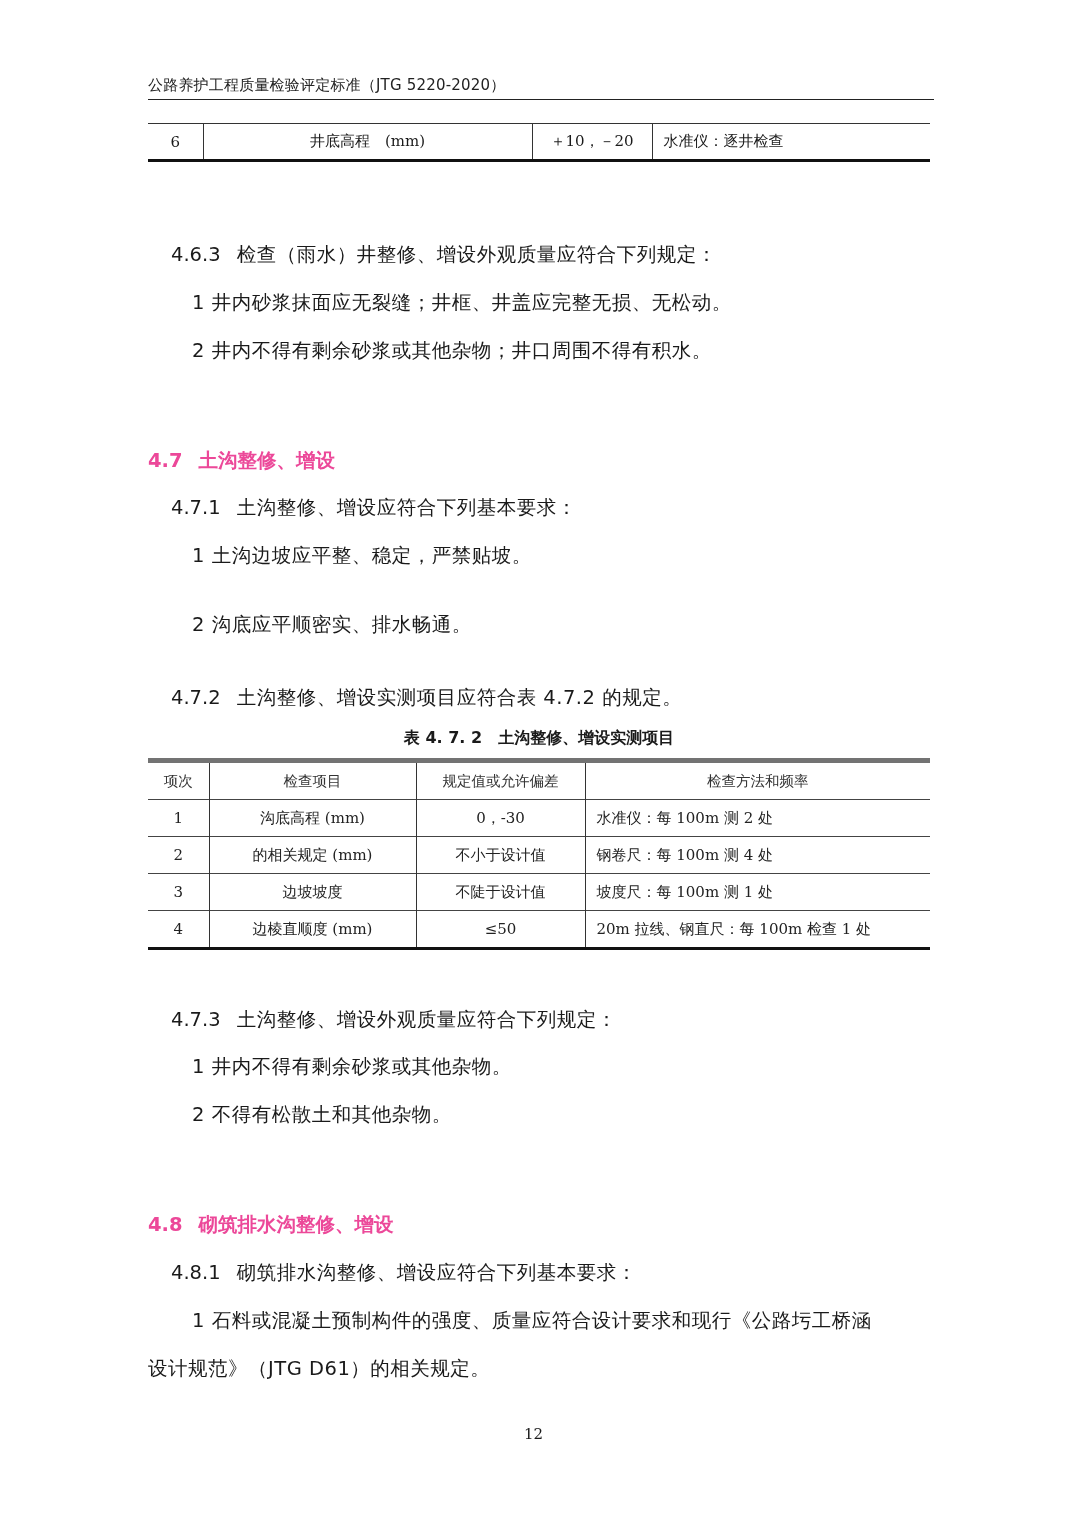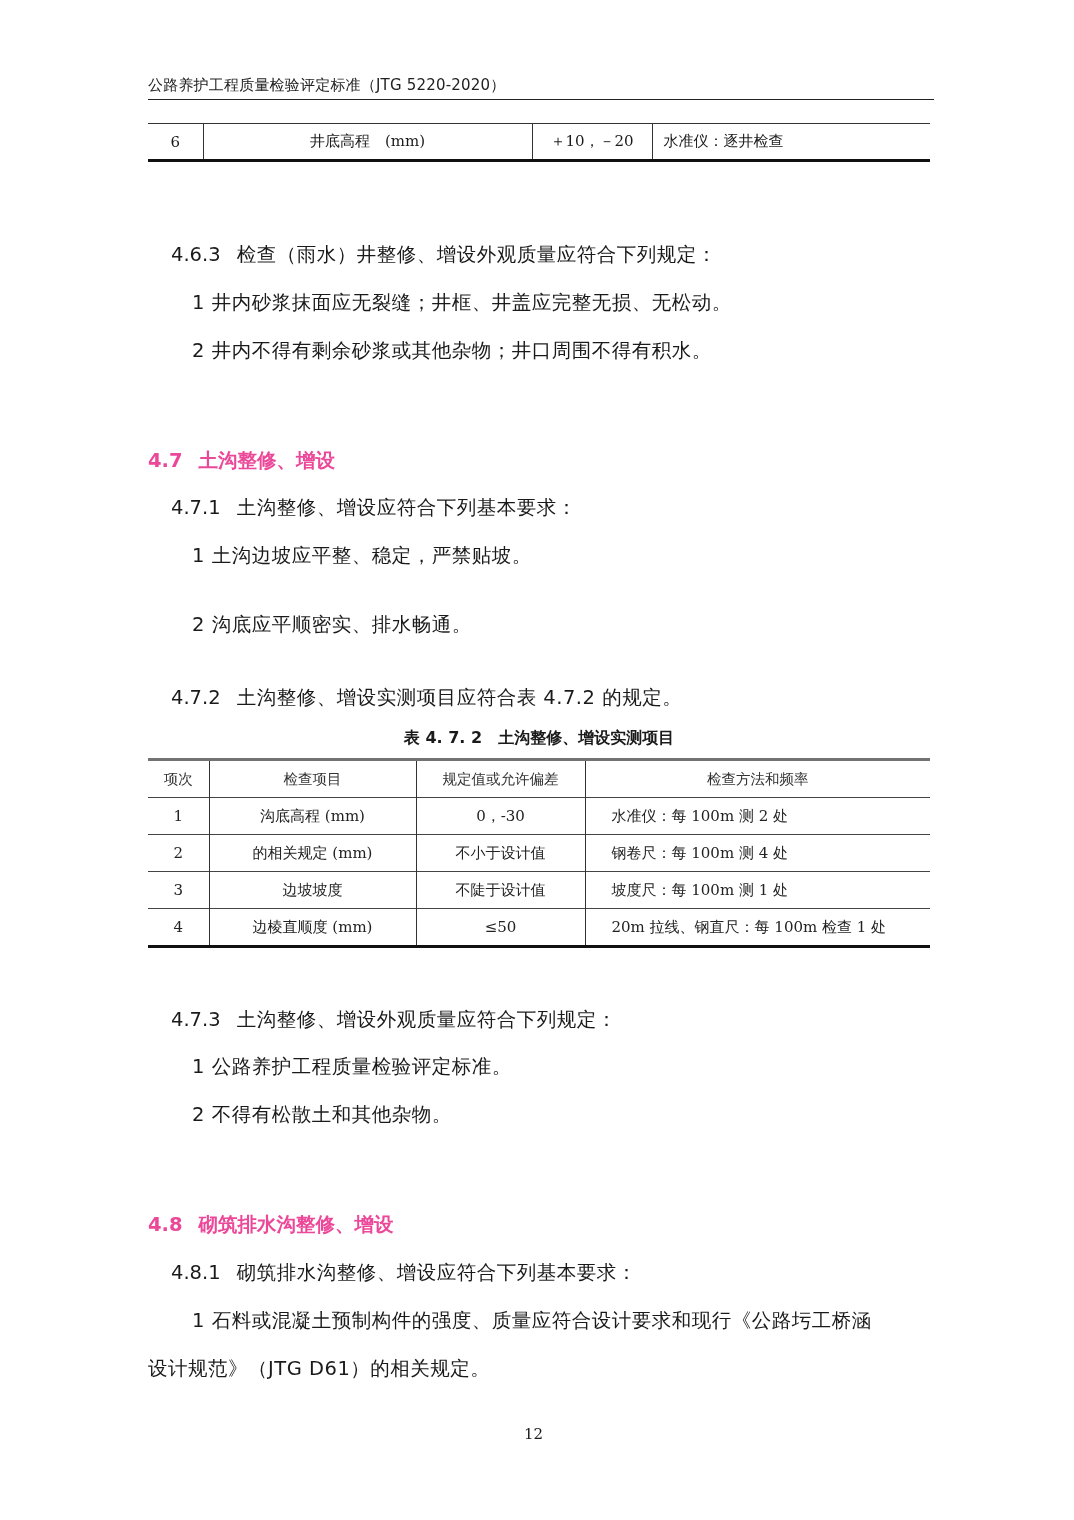--- a/index.html
+++ b/index.html
@@ -26,25 +26,25 @@
   .t-top td.left { text-align: left; padding-left: 11px; }
 
   .p { font-size: 19.5px; color: #1a1a1a; white-space: nowrap;
        font-family: "DejaVu Sans", "Liberation Sans", sans-serif; letter-spacing: 0.5px; }
   .num { letter-spacing: 0px; margin-right: 16px; }
   .sec { font-size: 19.5px; font-weight: bold; color: #ec4899; white-space: nowrap;
          font-family: "DejaVu Sans", "Liberation Sans", sans-serif; }
   .caption { font-size: 16px; font-weight: bold; white-space: nowrap;
              font-family: "DejaVu Sans", "Liberation Sans", sans-serif; }
 
-  .t-main { left: 148px; top: 758px; width: 782px; border-top: 3px solid #737373; border-bottom: 3px solid #111; }
+  .t-main { left: 148px; top: 758px; width: 782px; border-top: 5px solid #737373; border-bottom: 3px solid #111; }
   .t-main th, .t-main td { height: 36px; border-left: 1px solid #333; border-top: 1px solid #444; color: #222; }
   .t-main th:first-child, .t-main td:first-child { border-left: none; }
   .t-main th { border-top: none; font-family: "DejaVu Sans", "Liberation Sans", sans-serif; font-size: 14.5px; color: #333; }
-  .t-main td.left { text-align: left; padding-left: 26px; }
+  .t-main td.left { text-align: left; padding-left: 11px; }
 
   .page-number { left: 0; width: 1067px; top: 1425px; text-align: center; font-size: 15px; }
 </style>
 </head>
 <body>
 
 <div class="abs header-title">公路养护工程质量检验评定标准（JTG 5220-2020）</div>
 <div class="abs header-rule"></div>
 
 <table class="t-top">
@@ -132,21 +132,21 @@
     <td>≤50</td>
     <td class="left">20m 拉线、钢直尺：每 100m 检查 1 处</td>
   </tr>
 </tbody>
   </table>
 
 <div class="abs p" style="left:171px; top:1006px;">
   <span class="num">4.7.3</span><span>土沟整修、增设外观质量应符合下列规定：</span>
 </div>
 <div class="abs p" style="left:192px; top:1053px;">
-  <span>1</span> <span>公路养护工程质量检验评定标准。</span>
+  <span>1</span> <span>井内不得有剩余砂浆或其他杂物。</span>
 </div>
 <div class="abs p" style="left:192px; top:1101px;">
   <span>2</span> <span>不得有松散土和其他杂物。</span>
 </div>
 
 <div class="abs sec" style="left:148px; top:1211px;">
   <span class="num">4.8</span><span>砌筑排水沟整修、增设</span>
 </div>
 
 <div class="abs p" style="left:171px; top:1259px;">

